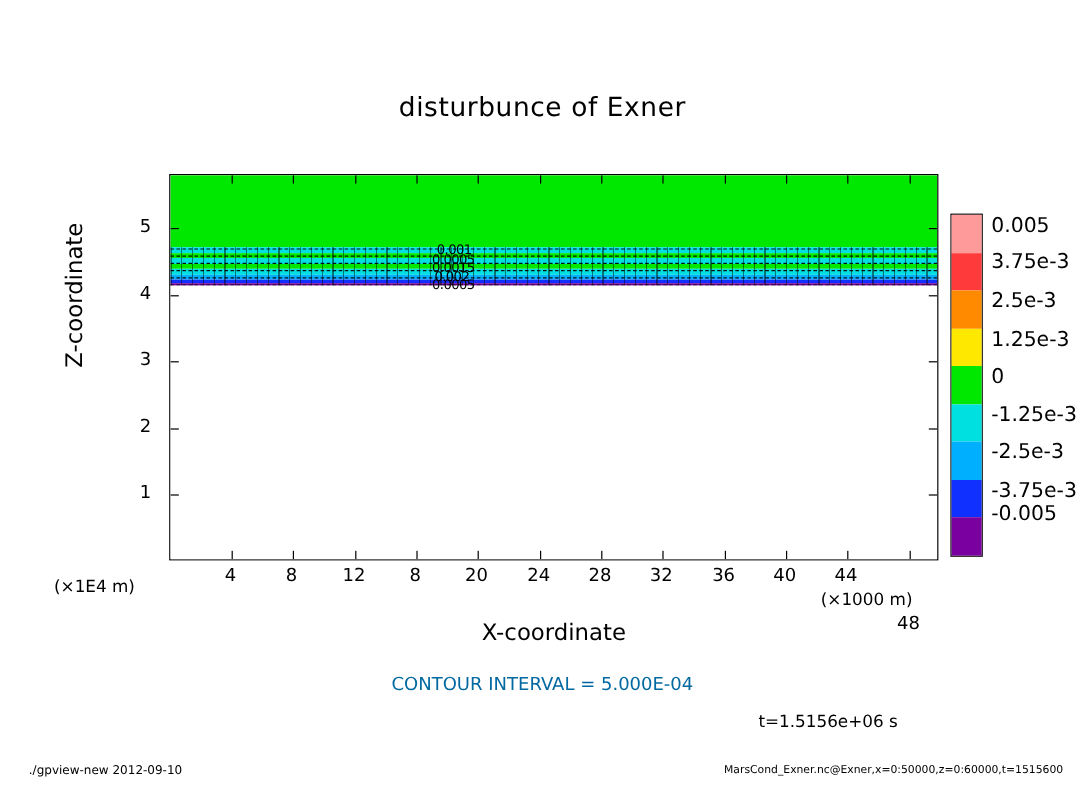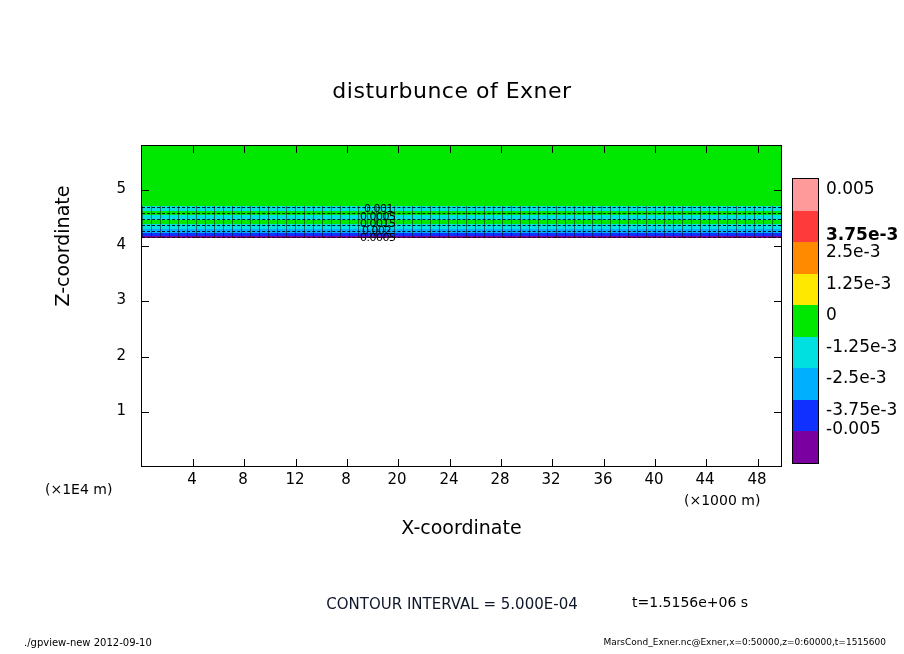--- a/index.html
+++ b/index.html
@@ -183,22 +183,21 @@
     white-space: nowrap;
   }
   
   #contour-interval {
     position: absolute;
     left: 0;
     top: 561px;
     width: 904px;
     text-align: center;
     font-size: 15px;
-    color: #0f172a;
-    margin-top: 34px;
+    color: #0369a1;
   }
   #time-stamp {
     position: absolute;
     left: 632px;
     top: 594px;
     font-size: 14px;
     color: #000;
   }
   #footer-left {
     position: absolute;
@@ -294,21 +293,21 @@
   <div class="xtick-label" style="left:243px;">8</div>
   <div class="xtick-label" style="left:295px;">12</div>
   <div class="xtick-label" style="left:346px;">8</div>
   <div class="xtick-label" style="left:397px;">20</div>
   <div class="xtick-label" style="left:449px;">24</div>
   <div class="xtick-label" style="left:500px;">28</div>
   <div class="xtick-label" style="left:551px;">32</div>
   <div class="xtick-label" style="left:603px;">36</div>
   <div class="xtick-label" style="left:654px;">40</div>
   <div class="xtick-label" style="left:705px;">44</div>
-  <div class="xtick-label" style="left:757px;">48</div>
+  <div class="xtick-label" style="left:757px;margin-top:40px;">48</div>
 
   <div class="ytick-label" style="top:411px;">1</div>
   <div class="ytick-label" style="top:356px;">2</div>
   <div class="ytick-label" style="top:300px;">3</div>
   <div class="ytick-label" style="top:245px;">4</div>
   <div class="ytick-label" style="top:189px;">5</div>
 
   <div id="ylabel">Z-coordinate</div>
   <div id="xlabel">X-coordinate</div>
   <div id="x-unit-left">(×1E4 m)</div>
@@ -320,21 +319,21 @@
     <div class="cb-cell" style="top:63px;  height:32px; background:#ff8a00;"></div>
     <div class="cb-cell" style="top:95px;  height:31px; background:#ffe800;"></div>
     <div class="cb-cell" style="top:126px; height:32px; background:#00e800;"></div>
     <div class="cb-cell" style="top:158px; height:31px; background:#00e0e0;"></div>
     <div class="cb-cell" style="top:189px; height:32px; background:#00b0ff;"></div>
     <div class="cb-cell" style="top:221px; height:31px; background:#1030ff;"></div>
     <div class="cb-cell" style="top:252px; height:32px; background:#7a00a0;"></div>
   </div>
 
   <div class="cb-label" style="top:186px;">0.005</div>
-  <div class="cb-label" style="top:232px;font-weight:bold;">3.75e-3</div>
+  <div class="cb-label" style="top:216px;">3.75e-3</div>
   <div class="cb-label" style="top:249px;">2.5e-3</div>
   <div class="cb-label" style="top:281px;">1.25e-3</div>
   <div class="cb-label" style="top:312px;">0</div>
   <div class="cb-label" style="top:344px;">-1.25e-3</div>
   <div class="cb-label" style="top:375px;">-2.5e-3</div>
   <div class="cb-label" style="top:407px;">-3.75e-3</div>
   <div class="cb-label" style="top:426px;">-0.005</div>
 
   <div id="contour-interval">CONTOUR INTERVAL = 5.000E-04</div>
   <div id="time-stamp">t=1.5156e+06 s</div>

